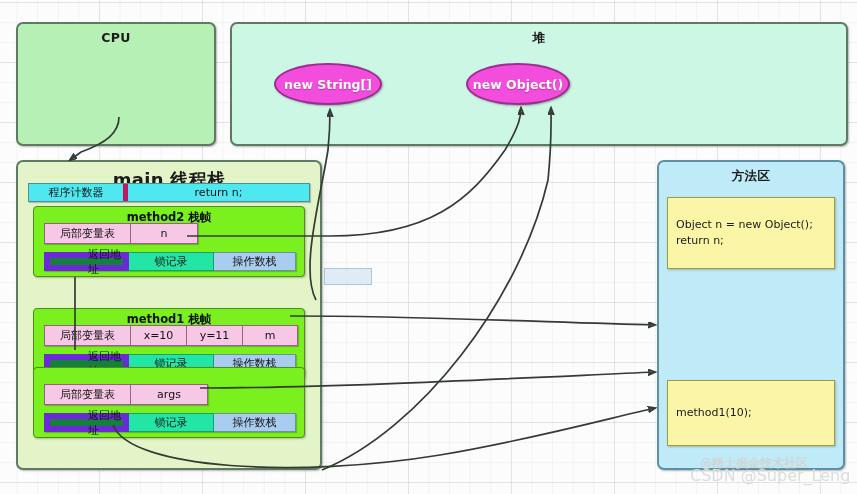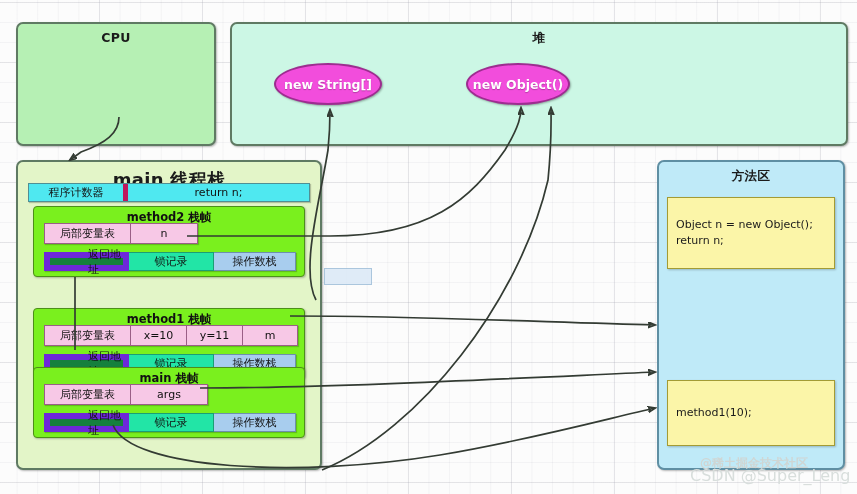--- a/index.html
+++ b/index.html
@@ -194,21 +194,20 @@
       <div class="cell" style="flex:1;">m</div>
     </div>
     <div class="tri-row">
       <div class="cell c-ret">返回地址</div>
       <div class="cell c-lock">锁记录</div>
       <div class="cell c-ops">操作数栈</div>
     </div>
   </div>
 
   <div class="box frame" id="frame-main">
-    <div class="frame-title">main 栈帧</div>
     <div class="lvt-row" style="width:162px;">
       <div class="cell lvt-label">局部变量表</div>
       <div class="cell" style="flex:1;">args</div>
     </div>
     <div class="tri-row">
       <div class="cell c-ret">返回地址</div>
       <div class="cell c-lock">锁记录</div>
       <div class="cell c-ops">操作数栈</div>
     </div>
   </div>

